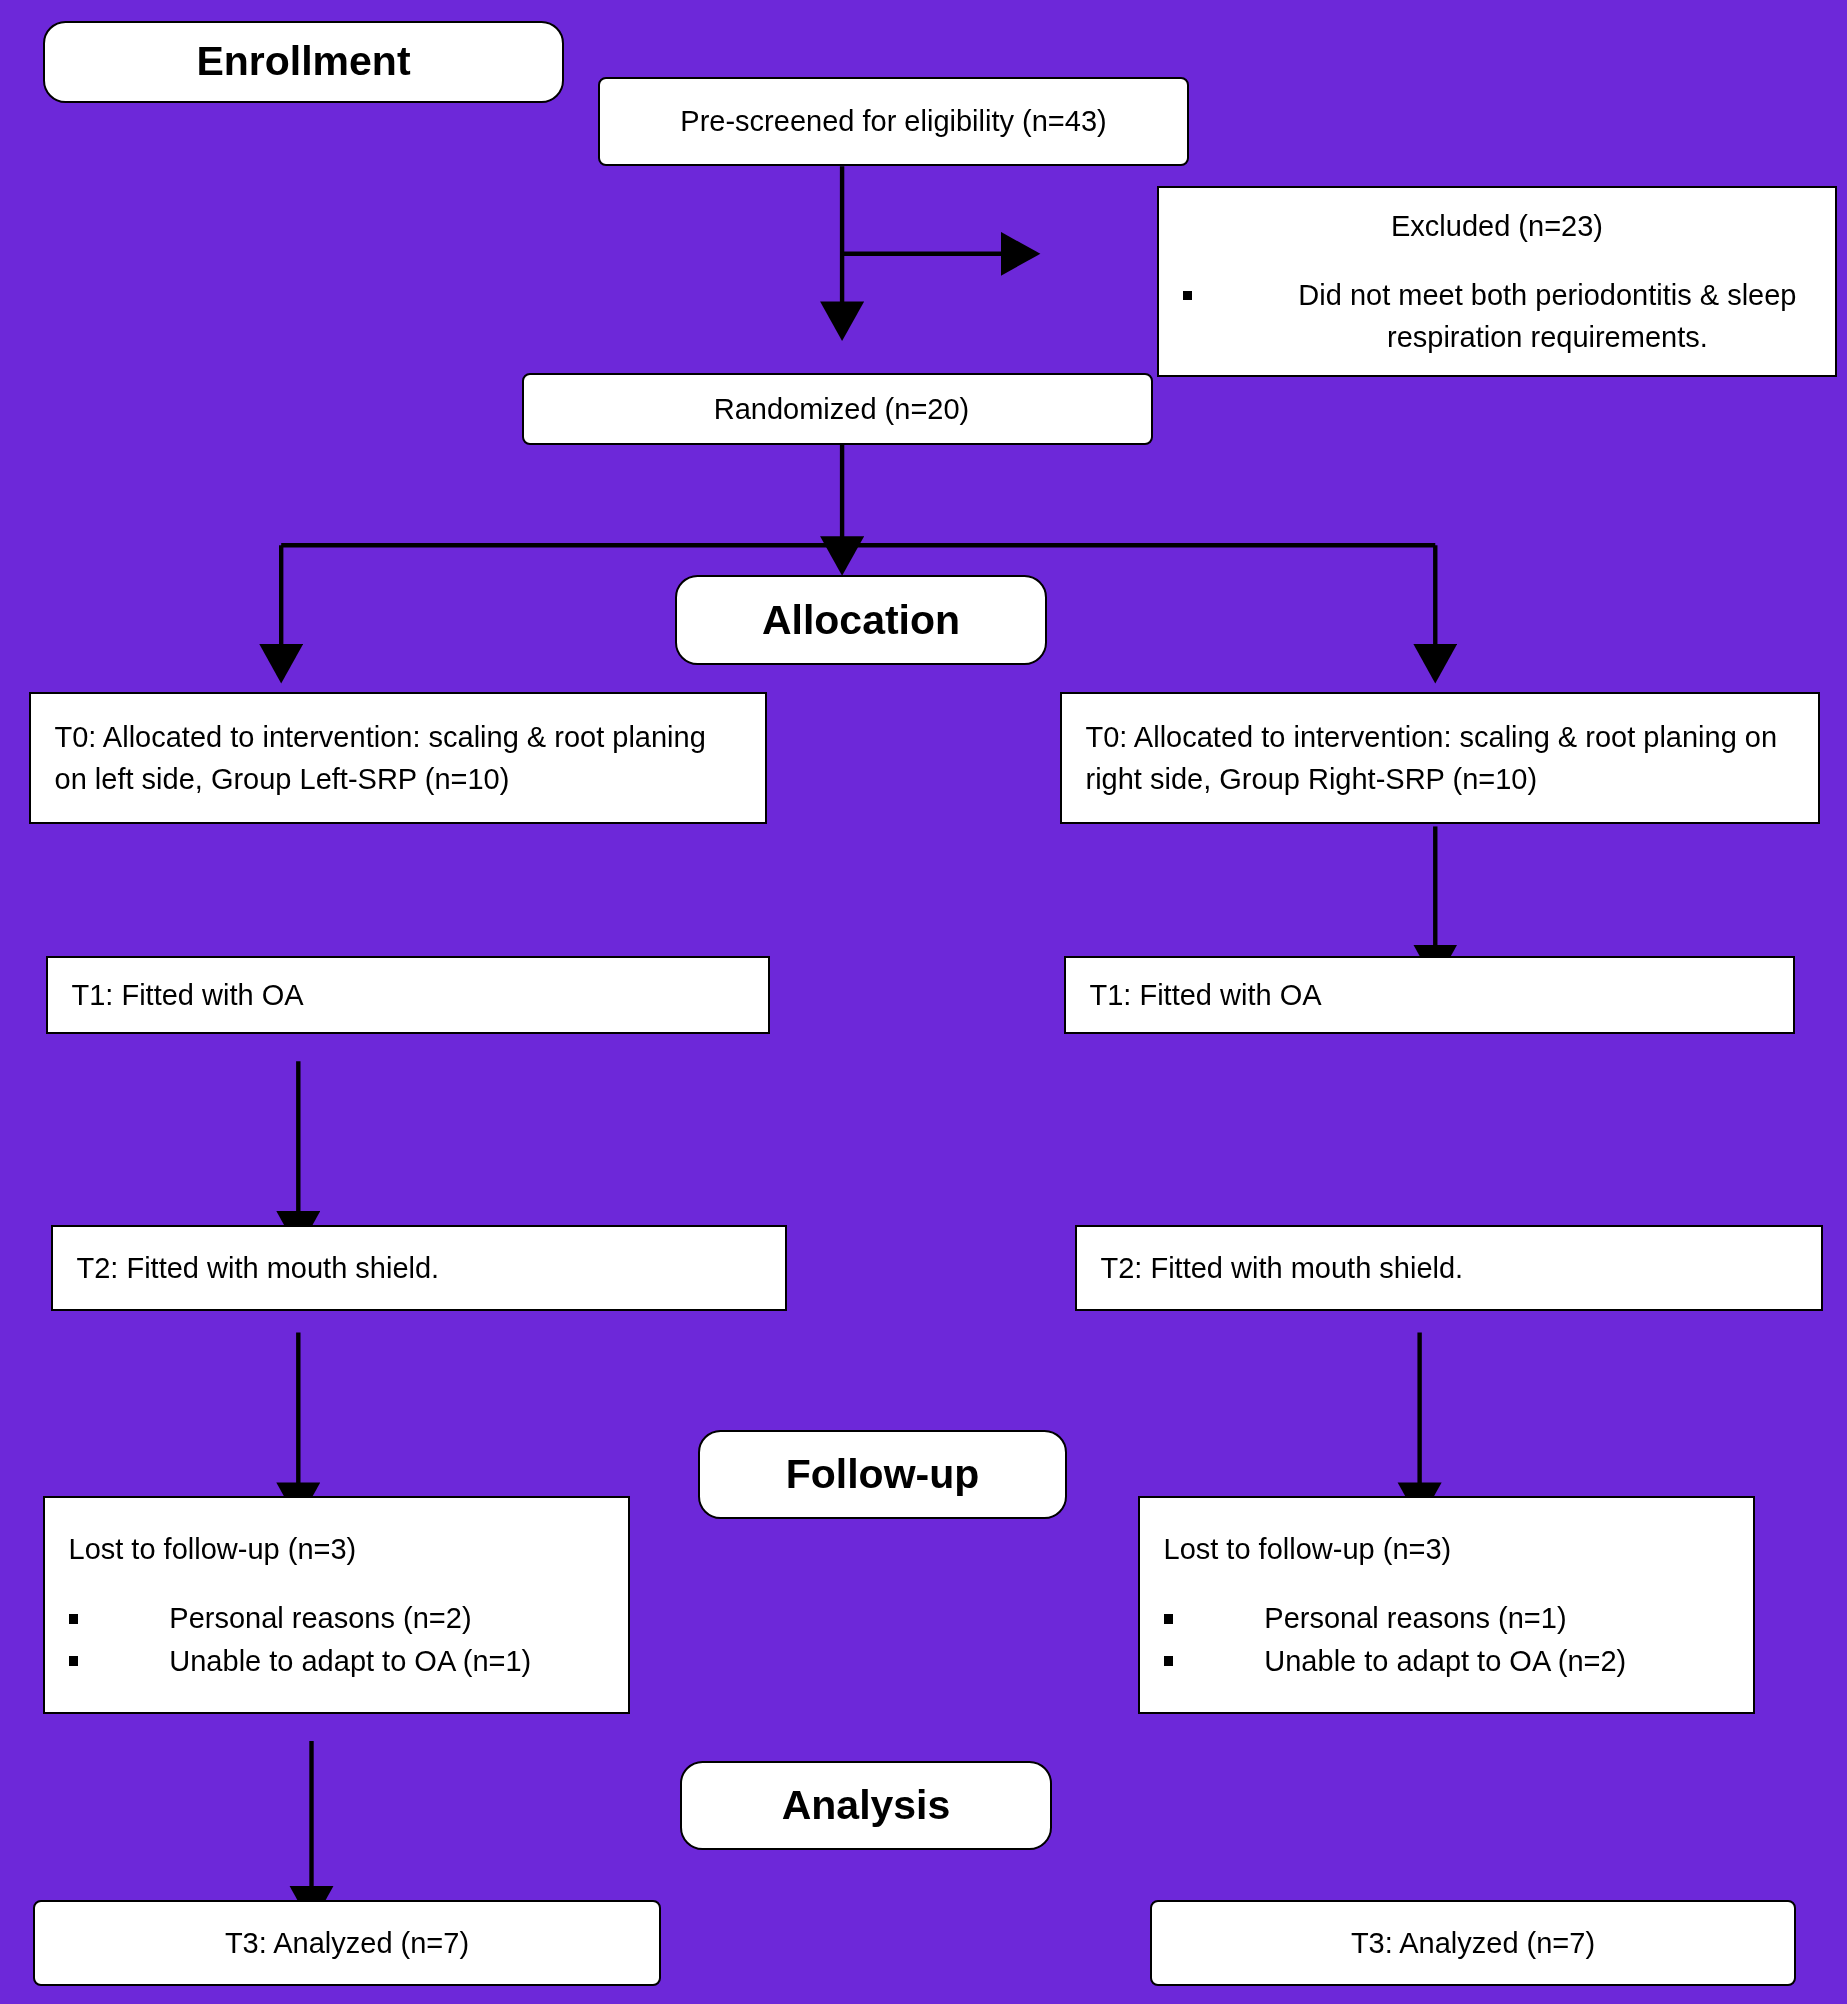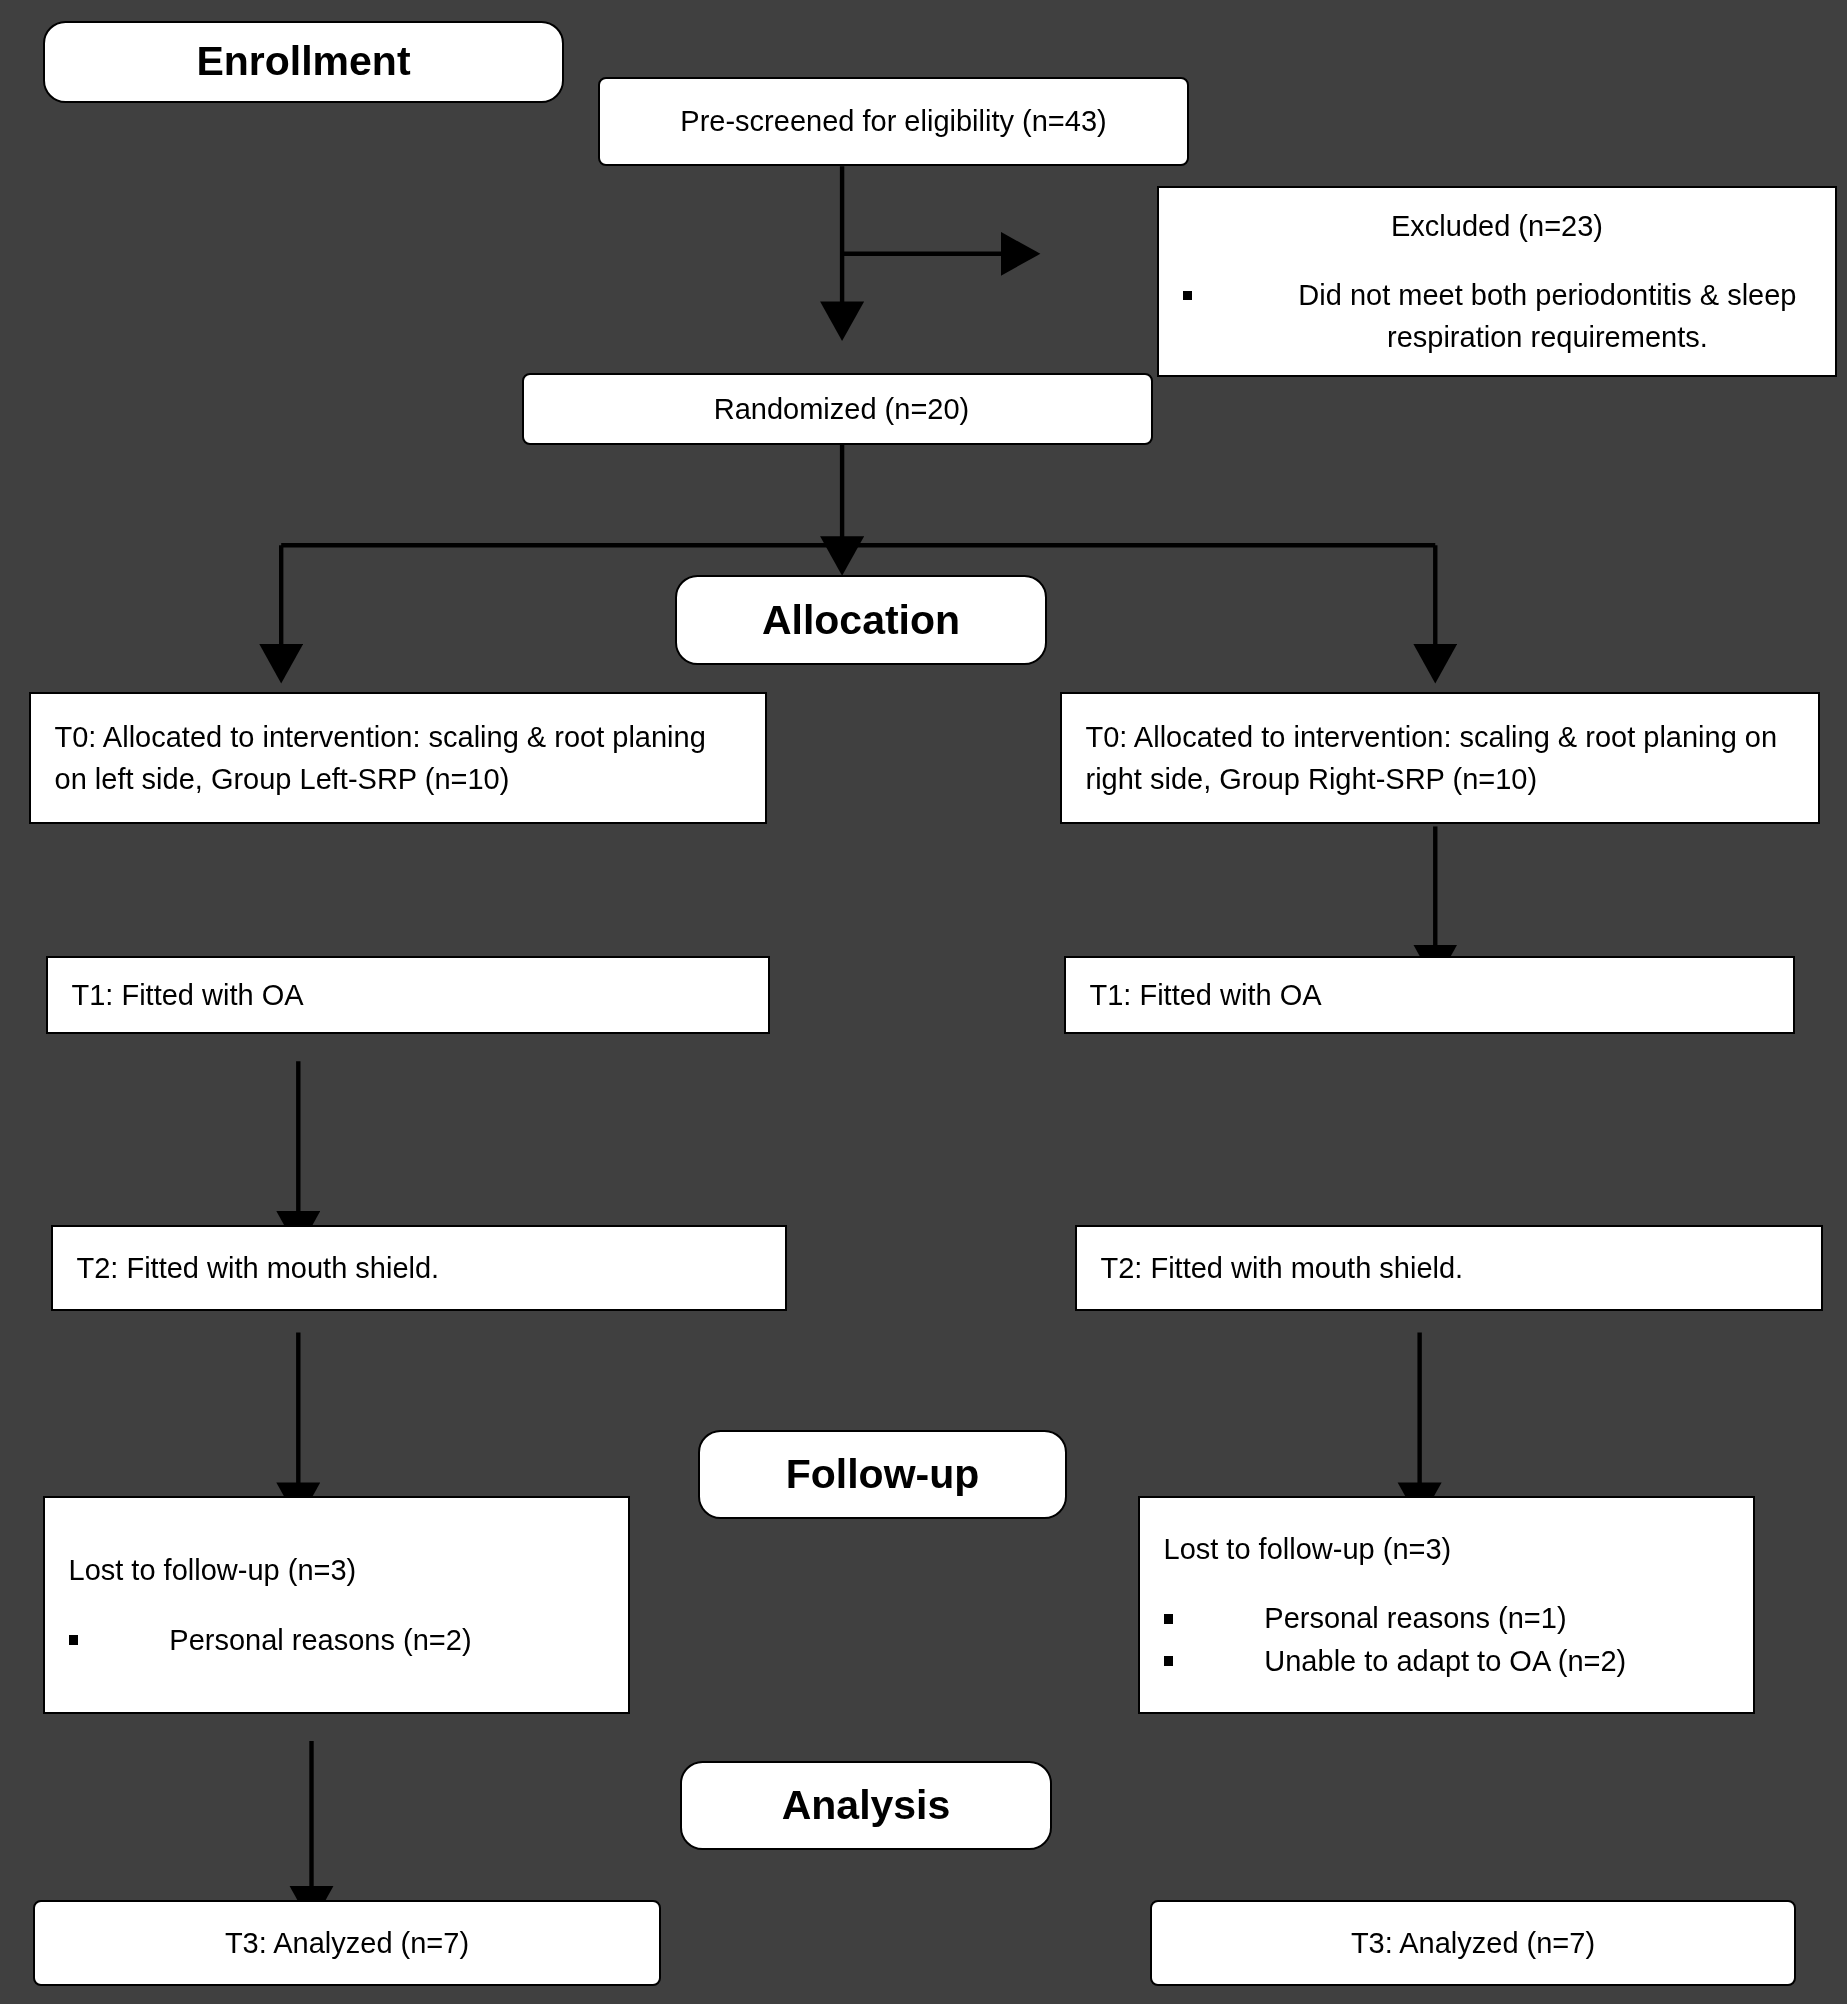--- a/index.html
+++ b/index.html
@@ -7,21 +7,21 @@
     padding: 0;
     background: #ffffff;
   }
   body {
     font-family: "Liberation Sans", sans-serif;
   }
   #canvas {
     position: relative;
     width: 1848px;
     height: 2005px;
-    background: #404040;
+    background: #6d28d9;
     overflow: hidden;
   }
   
   .node {
     position: absolute;
     box-sizing: border-box;
     background: #ffffff;
     border: 2.4px solid #000000;
     display: flex;
     flex-direction: column;
@@ -181,20 +181,24 @@
 
   <div class="node leftal" style="left:43px; top:1496px; width:587px; height:218px;">
     <div class="pad">
       <div class="ttl">Lost to follow-up (n=3)</div>
       <div class="gap"></div>
       <ul class="bullets">
         <li>
           <span class="bsq"></span>
           <span class="btxt">Personal reasons (n=2)</span>
         </li>
+        <li>
+          <span class="bsq"></span>
+          <span class="btxt">Unable to adapt to OA (n=1)</span>
+        </li>
       </ul>
     </div>
   </div>
 
   <div class="node center" style="left:33px; top:1900px; width:628px; height:86px;">
     <div class="pad"><span>T3: Analyzed (n=7)</span></div>
   </div>
 
   <div class="node leftal" style="left:1060px; top:692px; width:760px; height:132px;">
     <div class="pad">

